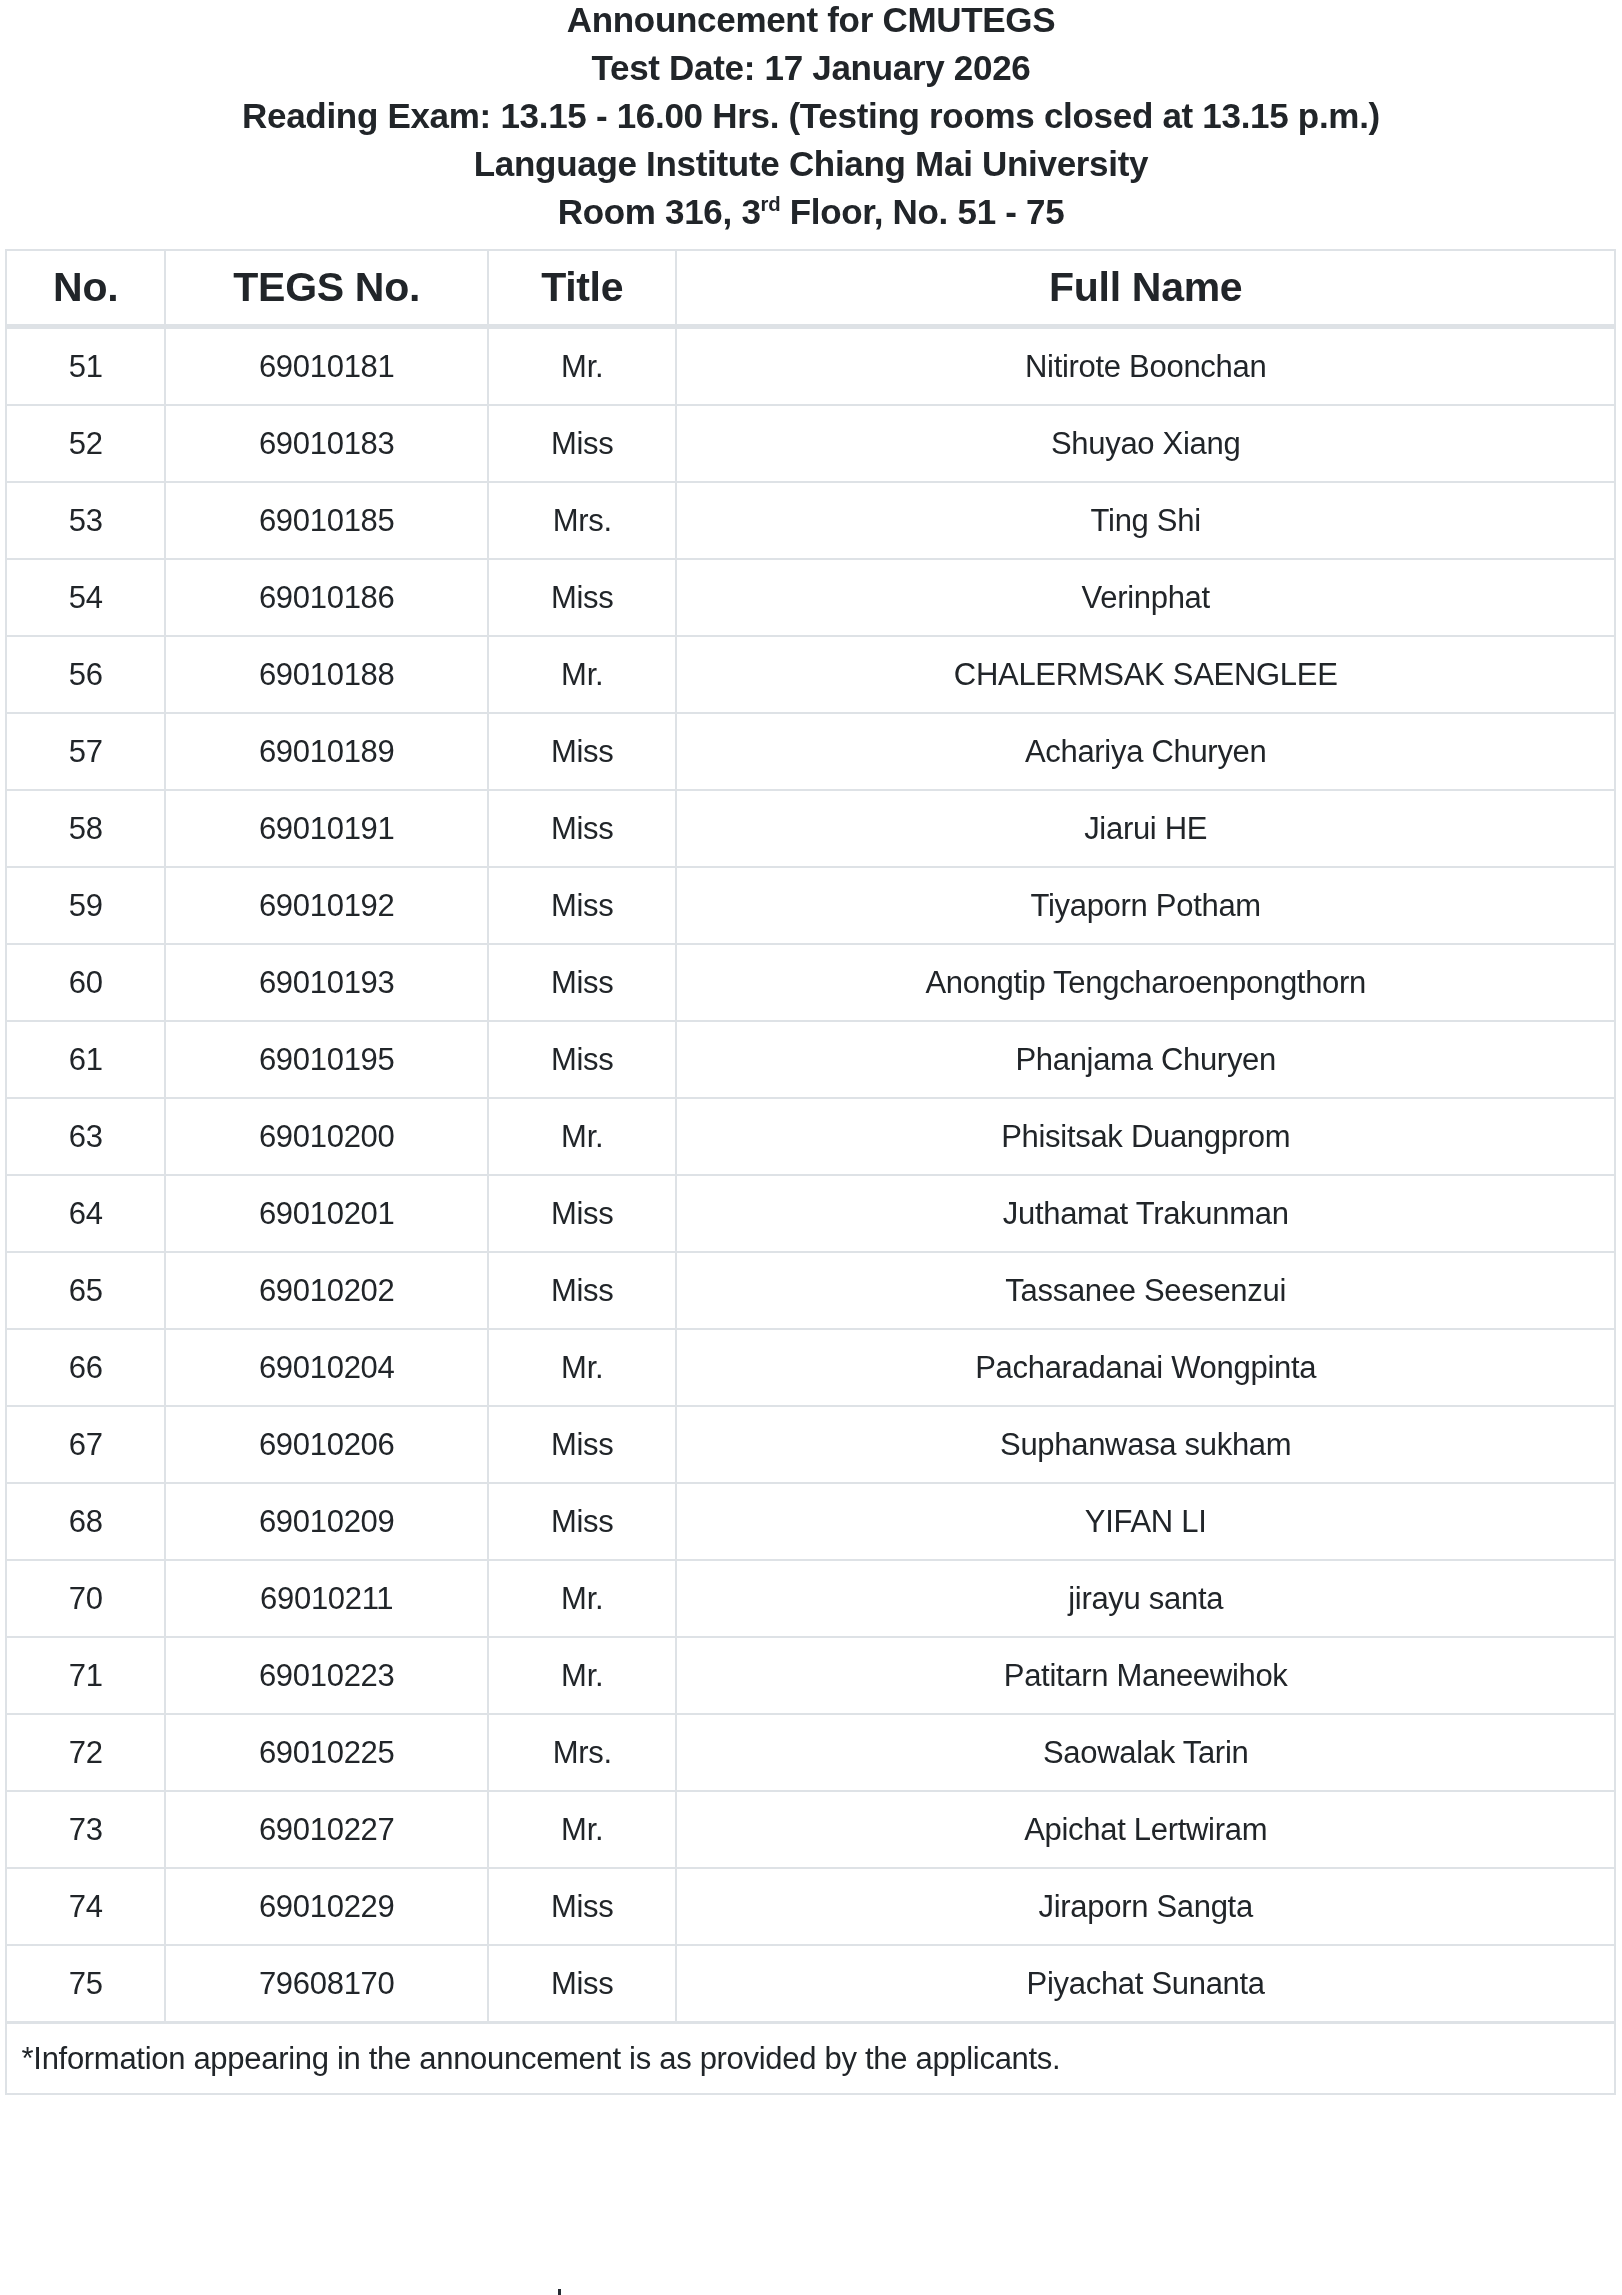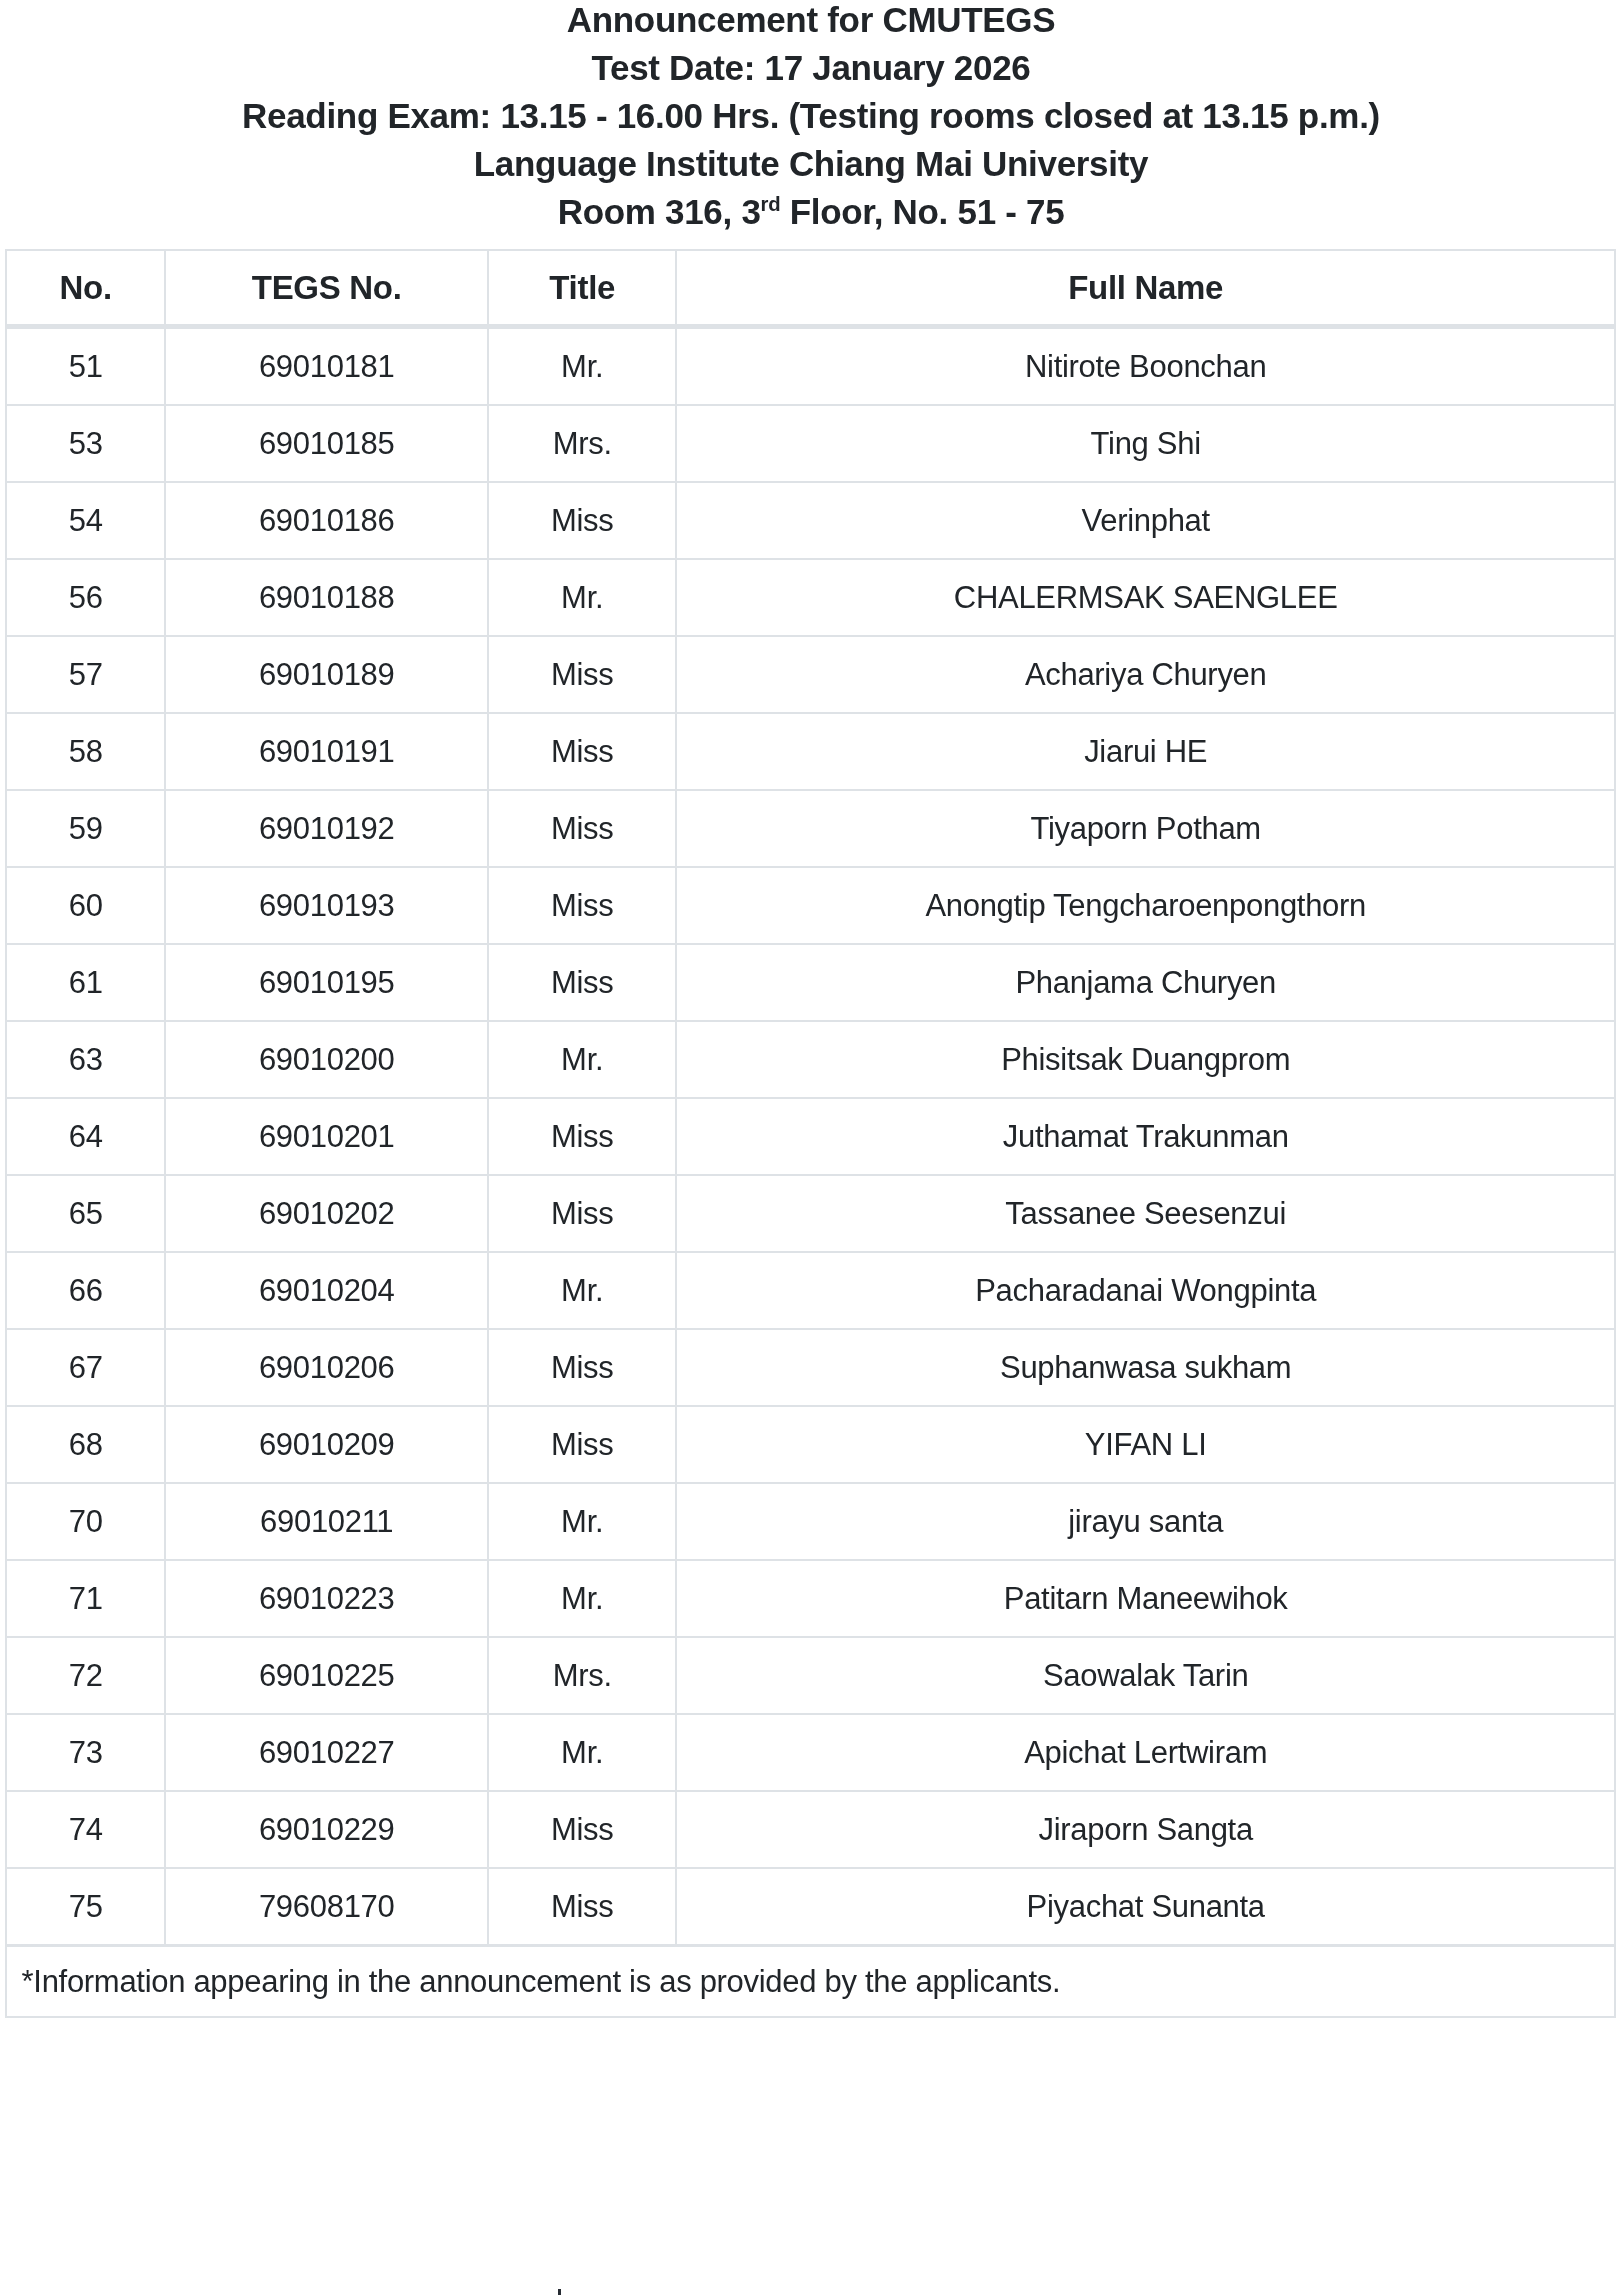--- a/index.html
+++ b/index.html
@@ -43,21 +43,21 @@
     vertical-align: middle;
     font-size: 31px;
     font-weight: 400;
     color: #212529;
     overflow: hidden;
     white-space: nowrap;
   }
   table.roster thead th {
     height: 71px;
     font-weight: 700;
-    font-size: 33px;
+    font-size: 41px;
     border-bottom: 5.2px solid #dee2e6;
   }
   table.roster tbody td {
     height: 73px;
   }
   table.roster td.footnote-cell {
     height: 67px;
     border-top: 3.9px solid #dee2e6;
     text-align: left;
     padding-left: 14.4px;
@@ -101,20 +101,26 @@
     </tr>
   </thead>
   <tbody>
   <tr>
     <td>51</td>
     <td>69010181</td>
     <td>Mr.</td>
     <td>Nitirote Boonchan</td>
   </tr>
 
+  <tr>
+    <td>52</td>
+    <td>69010183</td>
+    <td>Miss</td>
+    <td>Shuyao Xiang</td>
+  </tr>
 
   <tr>
     <td>53</td>
     <td>69010185</td>
     <td>Mrs.</td>
     <td>Ting Shi</td>
   </tr>
 
   <tr>
     <td>54</td>

